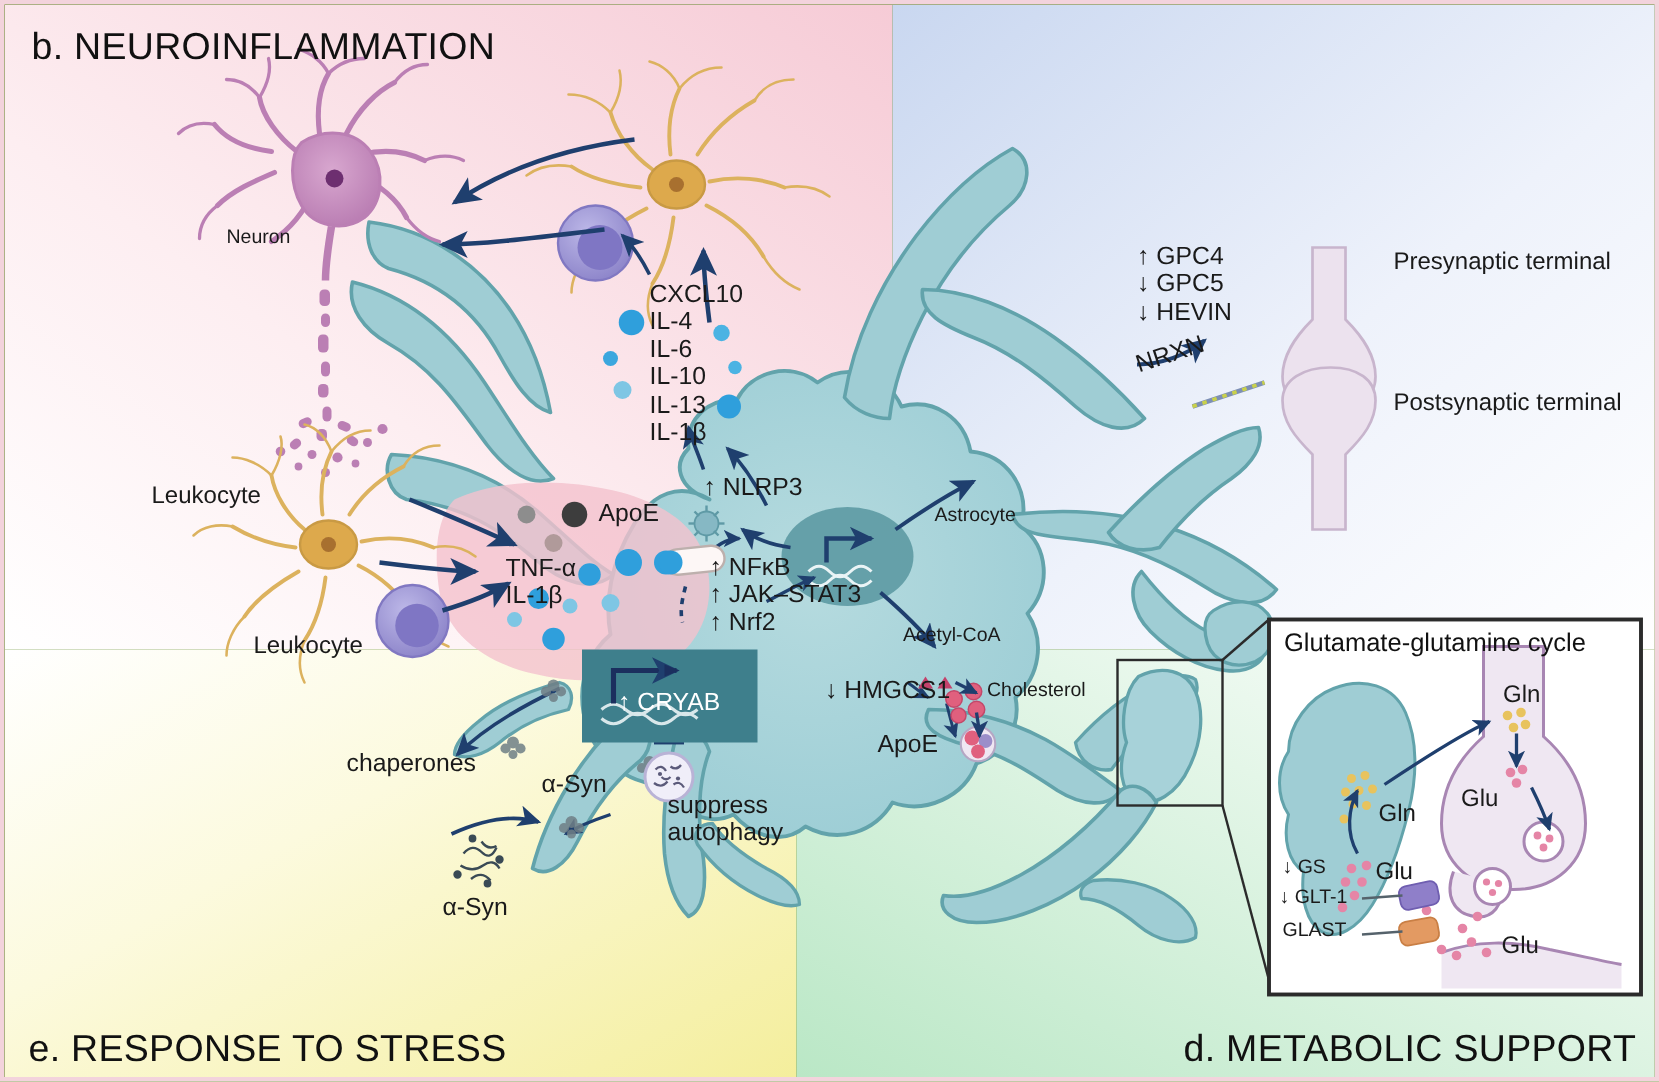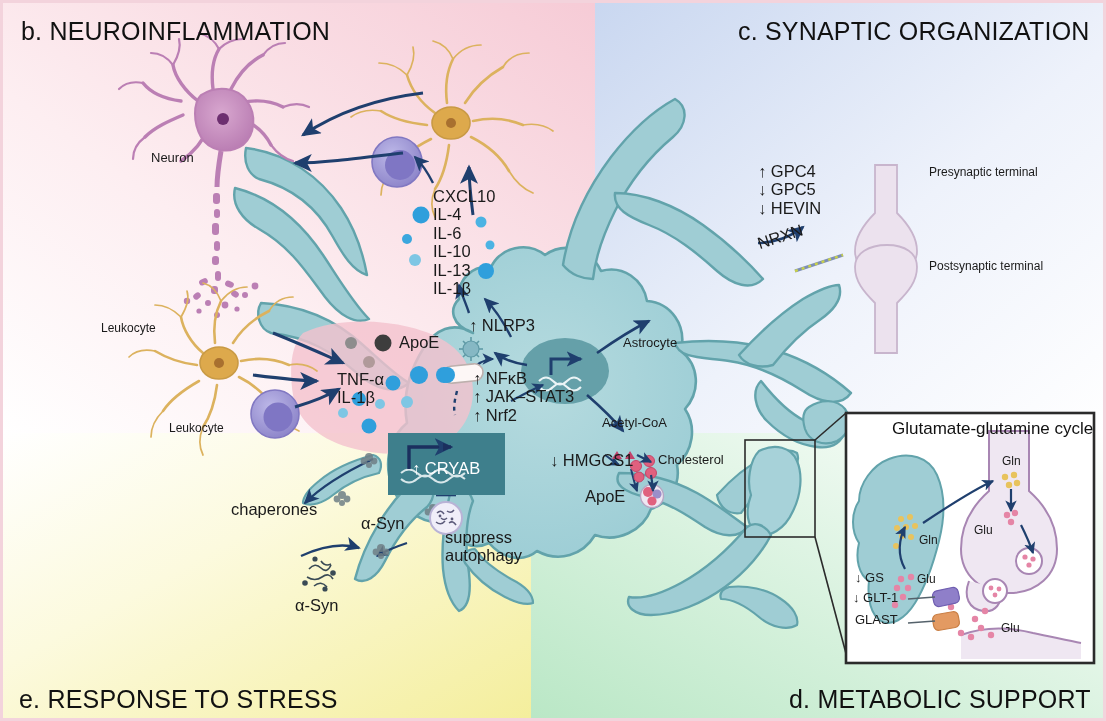--- a/index.html
+++ b/index.html
@@ -7,21 +7,21 @@
   #figure{
     position:relative;width:1106px;height:721px;overflow:hidden;
     background:#4d7c0f;box-sizing:border-box;
     border:3px solid #f3d3dc;
   }
   .layer{position:absolute;inset:0;}
   svg{display:block;}
   .lbl{position:absolute;color:#1a1a1a;white-space:nowrap;line-height:1.12;}
   .panel-title{font-size:25px;letter-spacing:.2px;color:#111;}
   .nm{font-size:13px;}
-  .sm{font-size:12px;}
+  .sm{font-size:16px;}
   .cyto{font-size:16.5px;}
   .sig{font-size:16.5px;}
   .inset-title{font-size:17px;color:#111;}
   .ital{}
   .wht{color:#fff;}
   .stack span{display:block;}
 </style>
 </head>
 <body>
 
@@ -537,21 +537,20 @@
     <svg width="1106" height="721" viewBox="0 0 1106 721">
       <rect x="385" y="430" width="117" height="62" fill="#3e7f8c"></rect>
       <path d="M398 470 q8 -7 16 0 t16 0 t16 0 t16 0" stroke="#d8e7ea" stroke-width="2" fill="none"></path>
       <path d="M398 476 q8 7 16 0 t16 0 t16 0 t16 0" stroke="#d8e7ea" stroke-width="2" fill="none"></path>
       <path d="M406 466 L406 444 L448 444" stroke="#1b2f5e" stroke-width="3.4" fill="none" marker-end="url(#ahs)"></path>
       <path d="M440 440 l10 4 l-10 4 Z" fill="#1b2f5e"></path>
     </svg>
   </div>
 
   <div class="lbl panel-title" style="left:18px;top:14px;">b. NEUROINFLAMMATION</div>
-  <div class="lbl panel-title" style="left:735px;top:14px;">c. SYNAPTIC ORGANIZATION</div>
   <div class="lbl panel-title" style="left:16px;top:682px;">e. RESPONSE TO STRESS</div>
   <div class="lbl panel-title" style="left:786px;top:682px;">d. METABOLIC SUPPORT</div>
 
   <div class="lbl nm" style="left:148px;top:148px;">Neuron</div>
   <div class="lbl sm" style="left:98px;top:319px;">Leukocyte</div>
   <div class="lbl sm" style="left:166px;top:419px;">Leukocyte</div>
   <div class="lbl nm" style="left:620px;top:333px;">Astrocyte</div>
 
   <div class="lbl cyto stack" style="left:430px;top:184px;">
     <span>CXCL10</span>
@@ -593,21 +592,21 @@
 
   <div class="lbl cyto wht ital" style="left:409px;top:456px;">↑ CRYAB</div>
   <div class="lbl cyto" style="left:228px;top:497px;">chaperones</div>
   <div class="lbl cyto" style="left:358px;top:511px;">α-Syn</div>
   <div class="lbl cyto" style="left:292px;top:593px;">α-Syn</div>
   <div class="lbl cyto stack" style="left:442px;top:525px;">
     <span>suppress</span>
     <span>autophagy</span>
   </div>
 
-  <div class="lbl inset-title" style="left:853px;top:416px;margin-left:36px;">Glutamate-glutamine cycle</div>
+  <div class="lbl inset-title" style="left:853px;top:416px;">Glutamate-glutamine cycle</div>
   <div class="lbl nm" style="left:852px;top:568px;">↓ GS</div>
   <div class="lbl nm" style="left:850px;top:588px;">↓ GLT-1</div>
   <div class="lbl nm" style="left:852px;top:610px;">GLAST</div>
   <div class="lbl sm" style="left:916px;top:531px;">Gln</div>
   <div class="lbl sm" style="left:914px;top:570px;">Glu</div>
   <div class="lbl sm" style="left:999px;top:452px;">Gln</div>
   <div class="lbl sm" style="left:971px;top:521px;">Glu</div>
   <div class="lbl sm" style="left:998px;top:619px;">Glu</div>
 
 </div>

